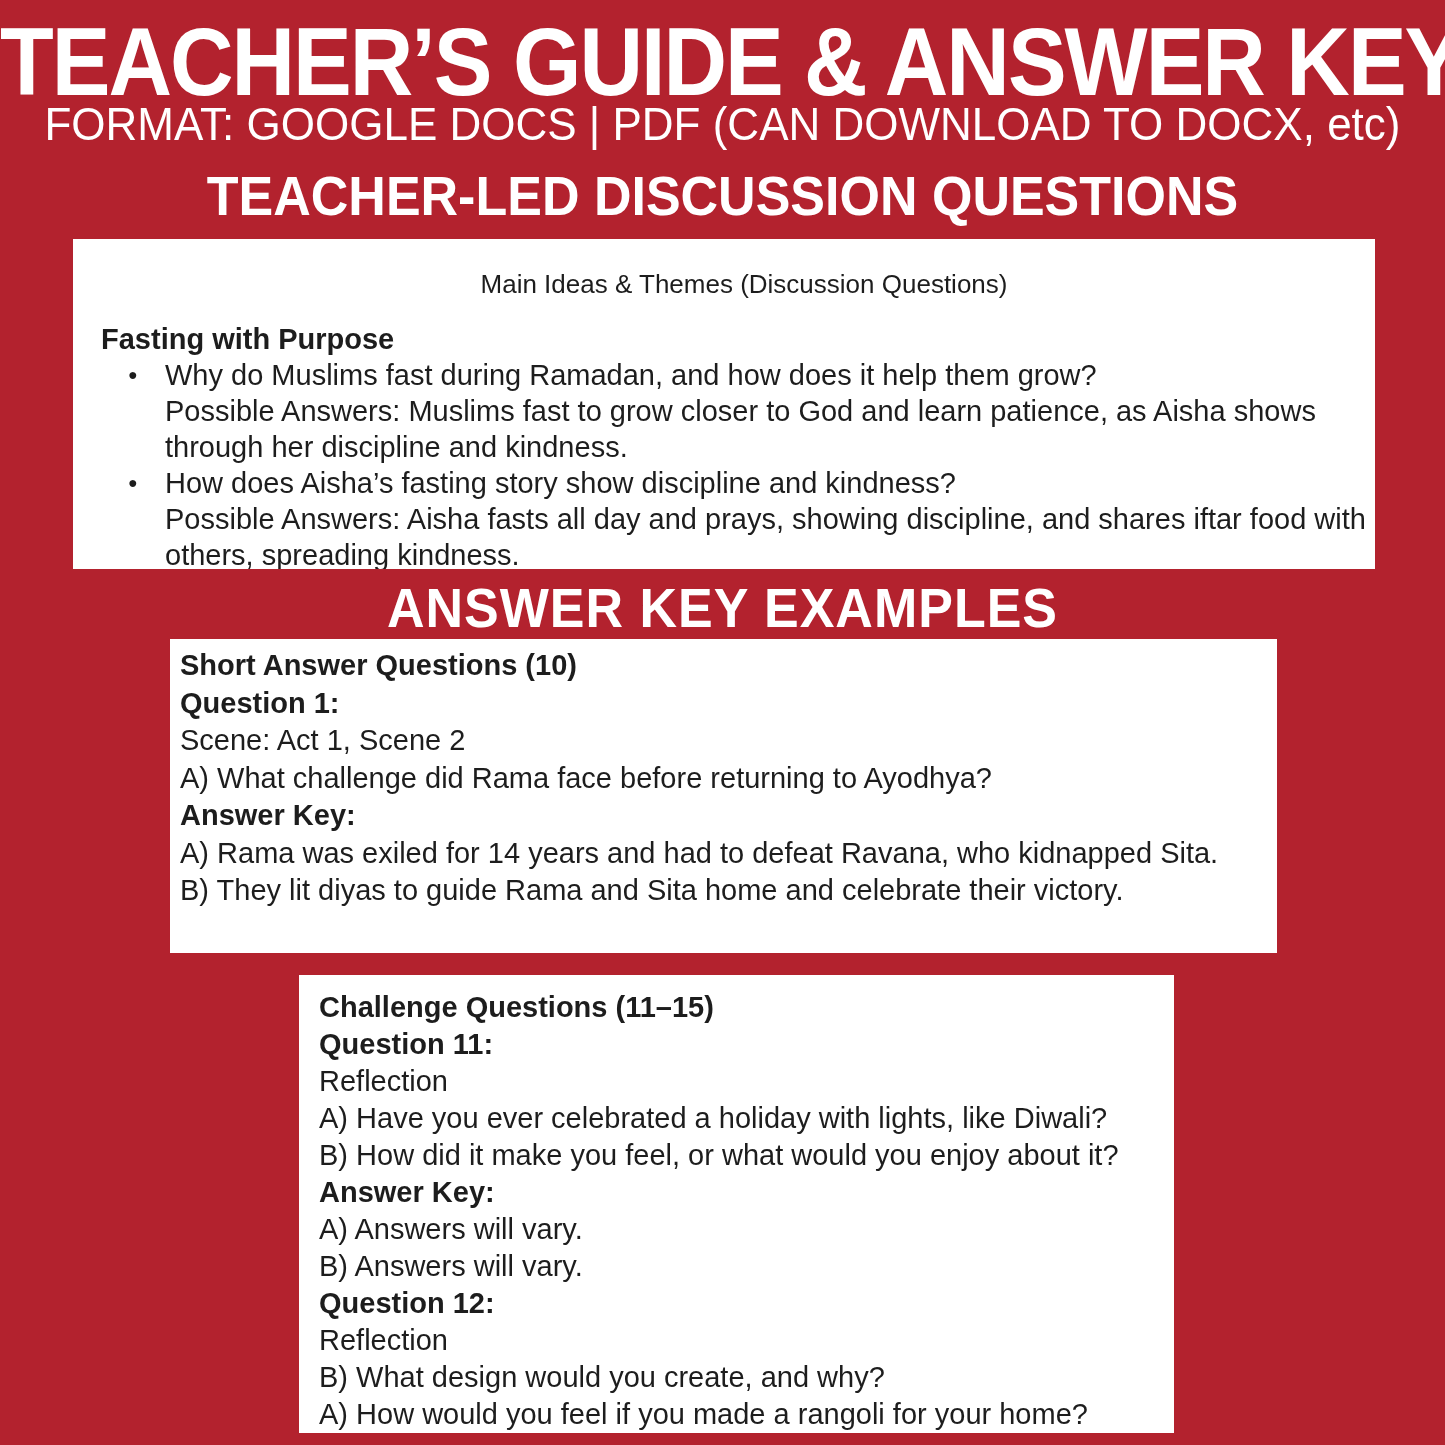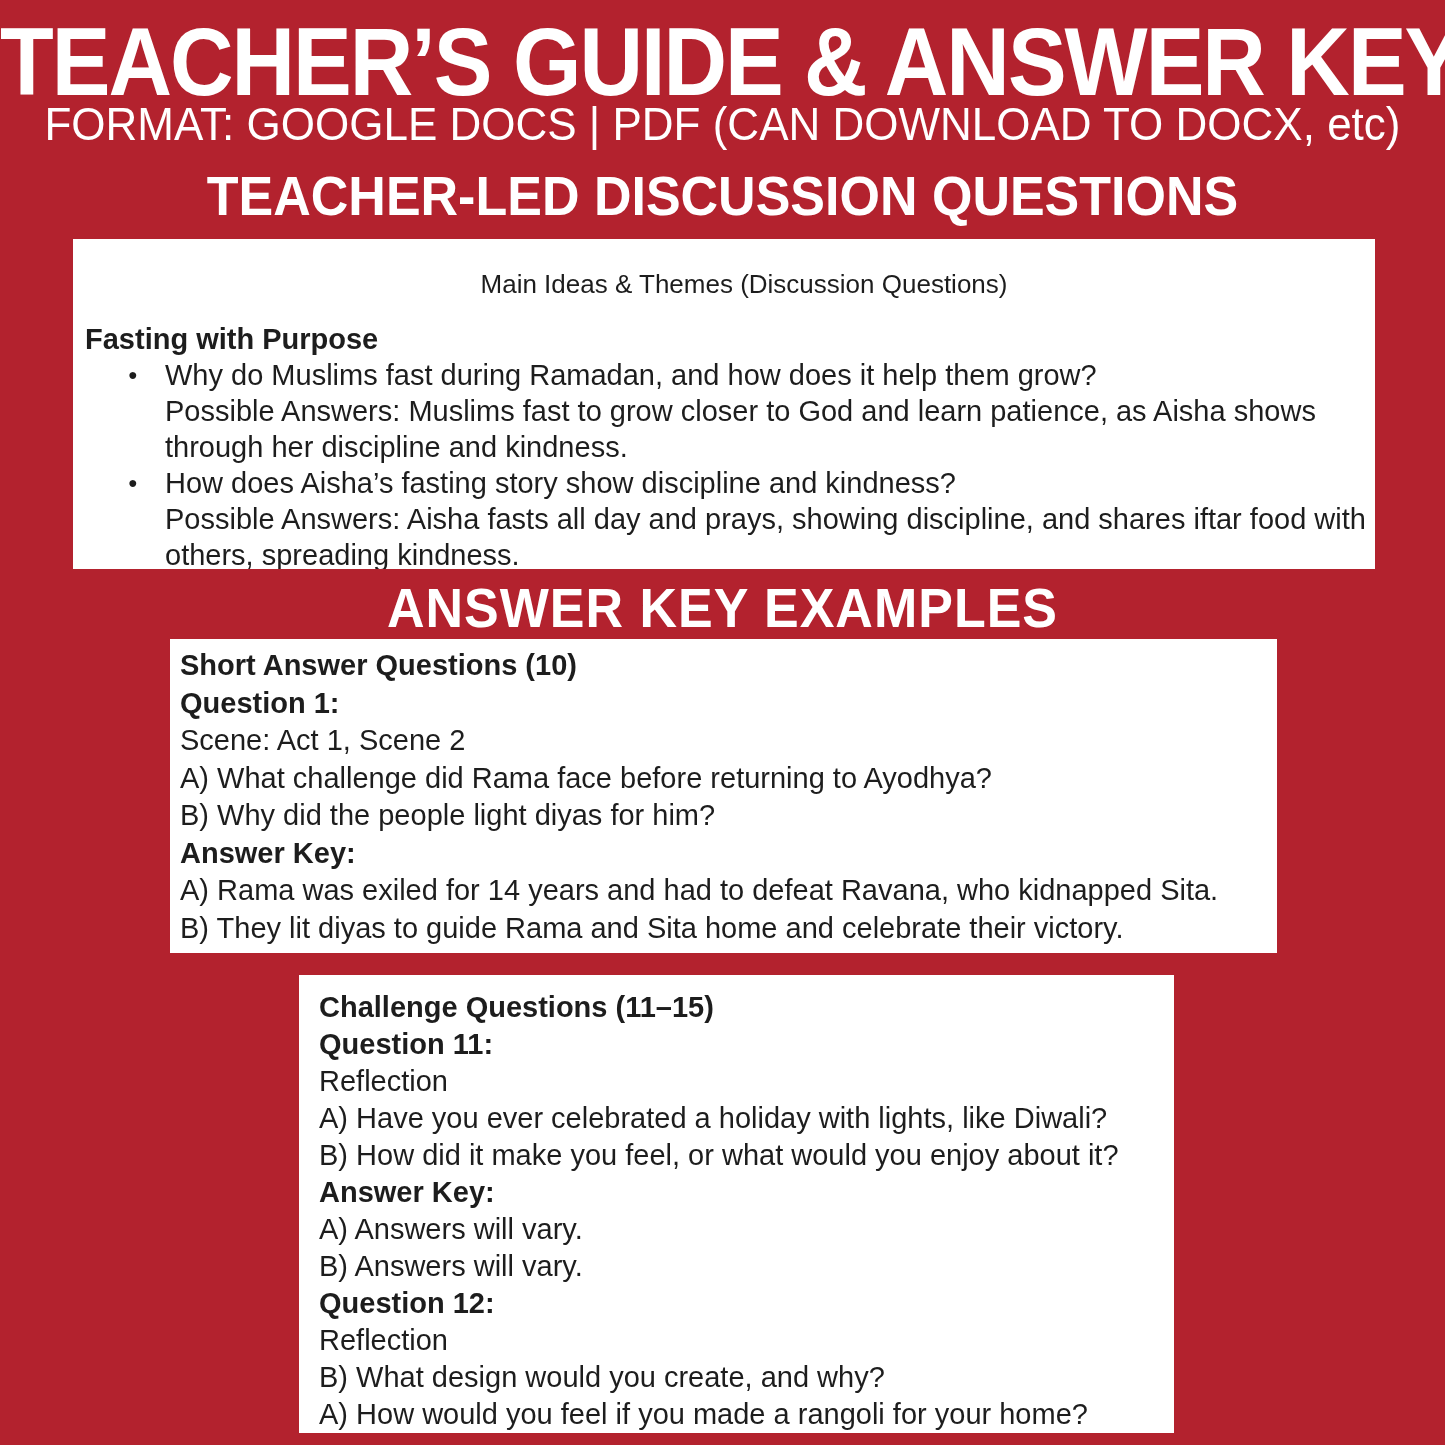--- a/index.html
+++ b/index.html
@@ -14,21 +14,21 @@
   }
   .title{top:6px;font-size:88px;letter-spacing:-2px;transform:scaleY(1.1);transform-origin:top center;}
   .subtitle{top:99px;font-size:44px;font-weight:400;letter-spacing:0px;transform:scaleY(1.03);transform-origin:top center;}
   .h2{top:163px;font-size:52px;transform:scaleY(1.08);transform-origin:top center;}
   .h3{top:575px;font-size:52px;letter-spacing:1px;transform:scaleY(1.08);transform-origin:top center;}
   .panel{position:absolute;background:#ffffff;color:#1d1d1d;box-sizing:border-box;overflow:hidden;}
   .panel1{left:73px;top:239px;width:1302px;height:330px;}
   .panel2{left:170px;top:639px;width:1107px;height:314px;padding-top:8px;}
   .panel3{left:299px;top:975px;width:875px;height:458px;padding-top:14px;padding-left:10px;}
   .doc-title{margin-top:22px;text-align:center;font-size:26px;line-height:46px;margin-left:40px;}
-  .doc-heading{margin:14px 0 0 12px;font-size:29px;font-weight:bold;line-height:36px;white-space:nowrap;}
+  .doc-heading{margin:14px 0 0 28px;font-size:29px;font-weight:bold;line-height:36px;white-space:nowrap;}
   .bullet{display:flex;margin-left:55px;}
   .dot{flex:0 0 37px;font-size:16px;line-height:36px;}
   .btxt{width:1210px;font-size:29px;line-height:36px;}
   .q{white-space:nowrap;}
   .line{margin-left:10px;font-size:29px;line-height:37.5px;white-space:nowrap;}
   .panel3 .line{line-height:37px;}
   .b{font-weight:bold;}
 </style>
 </head>
 <body>
@@ -56,21 +56,20 @@
   </div>
 </section>
 
 <div class="hdr h3">ANSWER KEY EXAMPLES</div>
 
 <section class="panel panel2">
   <div class="line b">Short Answer Questions (10)</div>
   <div class="line b">Question 1:</div>
   <div class="line">Scene: Act 1, Scene 2</div>
   <div class="line">A) What challenge did Rama face before returning to Ayodhya?</div>
-  <div class="line">B) Why did the people light diyas for him?</div>
   <div class="line b">Answer Key:</div>
   <div class="line">A) Rama was exiled for 14 years and had to defeat Ravana, who kidnapped Sita.</div>
   <div class="line">B) They lit diyas to guide Rama and Sita home and celebrate their victory.</div>
 </section>
 
 <section class="panel panel3">
   <div class="line b">Challenge Questions (11–15)</div>
   <div class="line b">Question 11:</div>
   <div class="line">Reflection</div>
   <div class="line">A) Have you ever celebrated a holiday with lights, like Diwali?</div>

